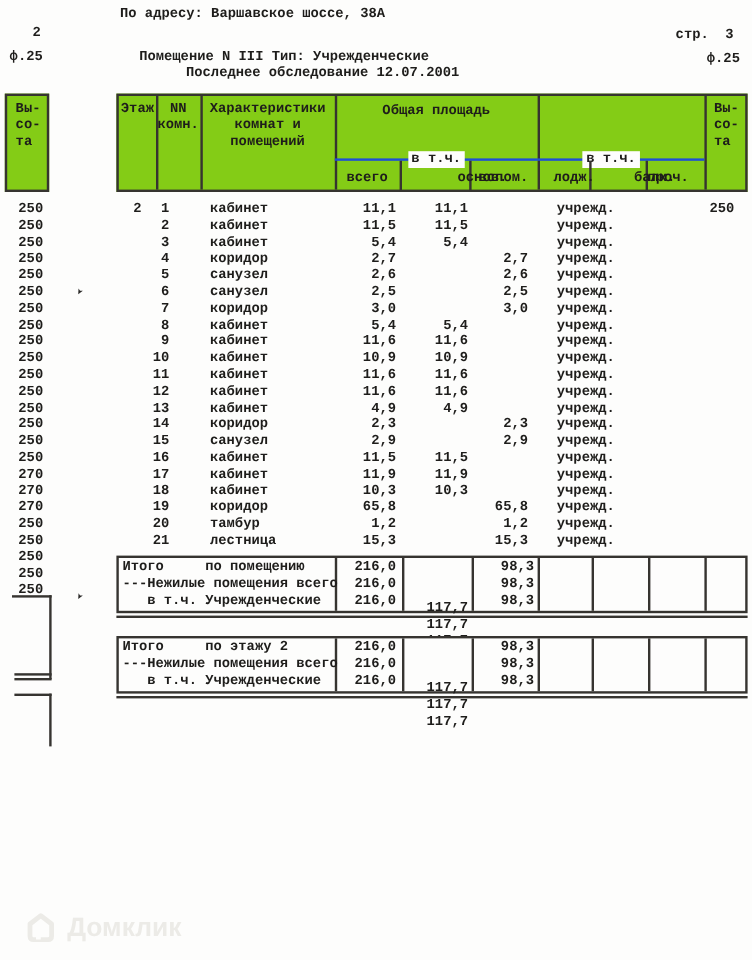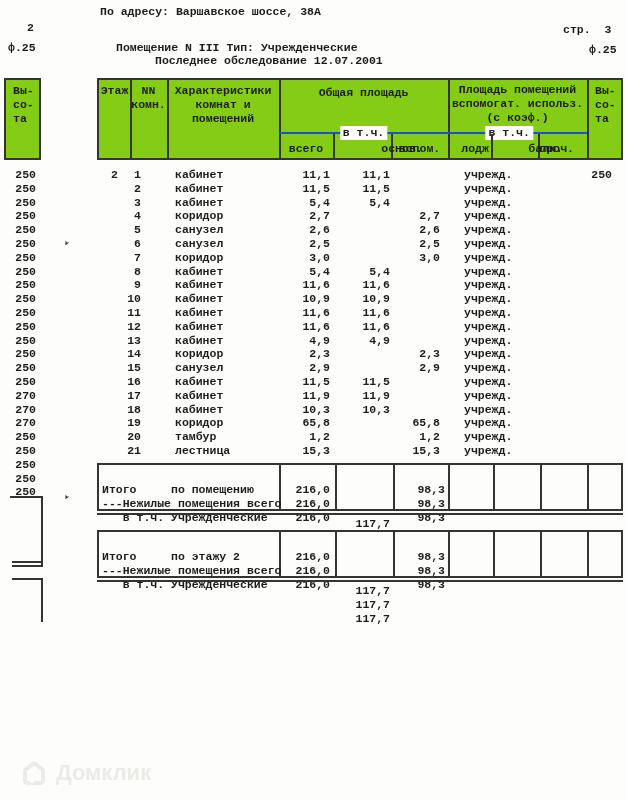--- a/index.html
+++ b/index.html
@@ -28,21 +28,21 @@
   .c-floor{left:80px;width:38px;text-align:right;}
   .c-n{left:105px;width:36px;text-align:right;}
   .c-name{left:175px;}
   .c-total{left:240px;width:90px;text-align:right;}
   .c-main{left:336px;width:54px;text-align:right;}
   .c-aux{left:392px;width:48px;text-align:right;}
   .c-use{left:464px;}
   .c-h2{left:560px;width:52px;text-align:right;}
   
   .tbox{position:absolute;left:97px;width:526px;height:48px;box-sizing:border-box;
-        border:2px solid #363430;padding-top:18px;background:#fdfdfc;}
+        border:2px solid #363430;padding-top:1px;background:#fdfdfc;}
   .trow{position:relative;height:14.2px;line-height:14.2px;}
   .t-label{position:absolute;left:3px;white-space:pre;}
   .tv{position:absolute;top:0;text-align:right;white-space:pre;}
   .tv1{right:291px;width:60px;}
   .tv2{right:231px;width:55px;margin-top:34px;}
   .tv3{right:176px;width:50px;}
   .dbl{position:absolute;left:97px;width:526px;height:0;border-top:2px solid #363430;}
   
   .bracket{position:absolute;box-sizing:border-box;border-top:2px solid #363430;border-right:2px solid #363430;}
   .eqline{position:absolute;box-sizing:border-box;border-top:2px solid #363430;border-bottom:2px solid #363430;height:6px;}
@@ -74,23 +74,20 @@
   <div class="vline" style="left:349px;"></div>
   <div class="vline" style="left:488px;"></div>
 
   <div class="hlabel" style="left:0;width:31px;top:4px;">Этаж</div>
   <div class="hlabel" style="left:31px;width:37px;top:4px;">NN
 комн.</div>
   <div class="hlabel" style="left:68px;width:112px;top:4px;">Характеристики
 комнат и
 помещений</div>
   <div class="hlabel" style="left:180px;width:169px;top:6px;">Общая площадь</div>
-  <div class="hlabel" style="left:349px;width:139px;top:3px;">Площадь помещений
-вспомогат. использ.
-(с коэф.)</div>
   <div class="hlabel" style="left:488px;width:38px;top:4px;text-align:left;padding-left:8px;">Вы-
 со-
 та</div>
 
   <div class="subrow" style="left:180px;width:169px;">
     <span class="incl" style="left:50%;transform:translateX(-50%);">в т.ч.</span>
     <div class="vline" style="left:54px;"></div>
     <div class="vline" style="left:112px;"></div>
     <span class="sl" style="left:0;width:54px;">всего</span>
     <span class="sl" style="left:54px;width:58px;margin-left:40px;">основ.</span>

